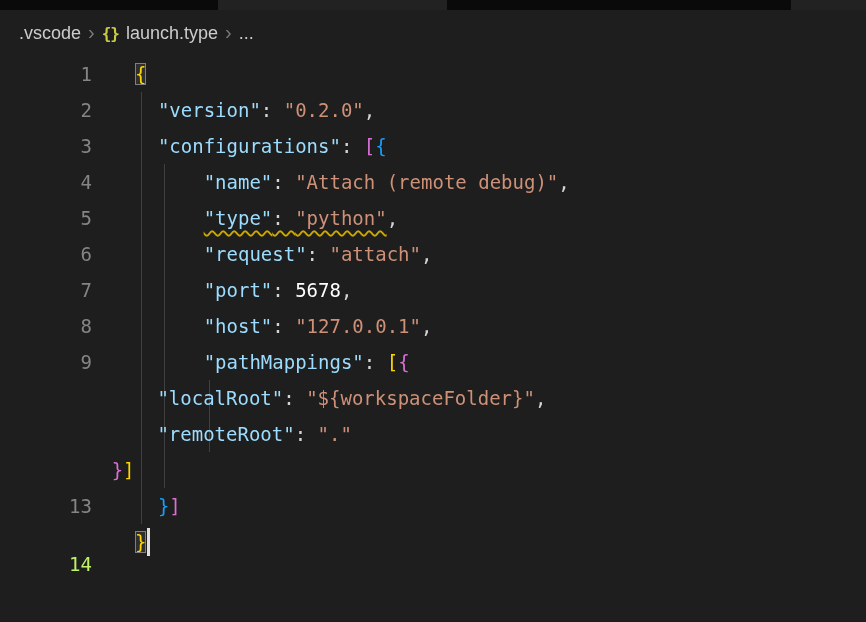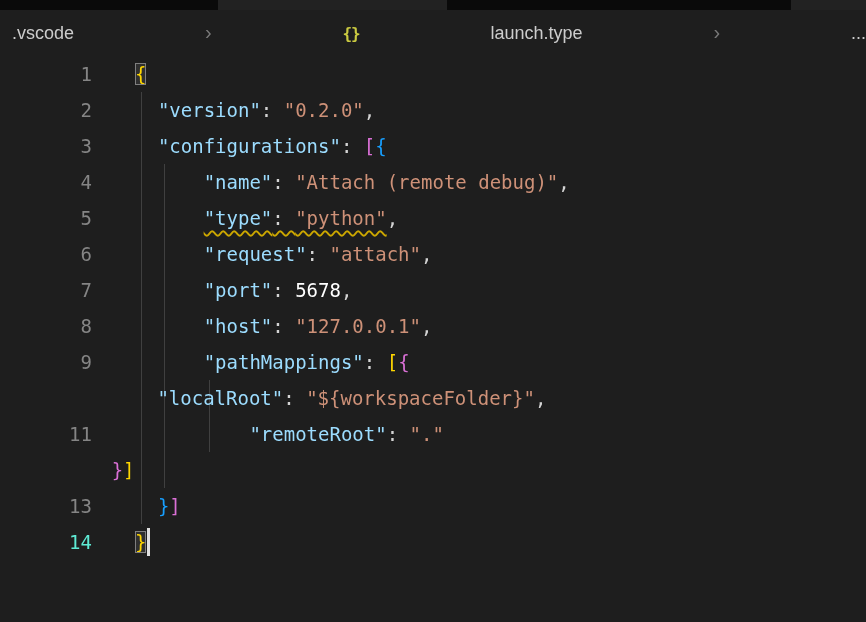--- a/index.html
+++ b/index.html
@@ -25,27 +25,26 @@
     background: #222222;
   }
   .seg1 { left: 218px; width: 229px; }
   .seg2 { left: 791px; width: 75px; }
 
   
   .breadcrumb {
     height: 46px;
     display: flex;
     align-items: center;
-    padding-left: 12px;
+    padding-left: 19px;
     background: #1e1e1e;
     font-family: "Liberation Sans", sans-serif;
     font-size: 18px;
     color: #cccccc;
     gap: 7px;
-    justify-content: space-between;
   }
   .bc-item { color: #cccccc; cursor: pointer; }
   .bc-sep {
     color: #7a7a7a;
     font-size: 20px;
     line-height: 1;
     transform: translateY(-1px);
   }
   .bc-icon {
     color: #cbcb41;
@@ -77,21 +76,21 @@
     display: flex;
     height: 36px;
     line-height: 36px;
   }
   .gutter {
     flex: 0 0 92px;
     text-align: right;
     color: #858585;
     user-select: none;
   }
-  .line.active .gutter { color: #5eead4; }
+  .line.active .gutter { color: #bef264; margin-top: 22px; }
   .code {
     margin-left: 43px;
     white-space: pre;
     position: relative;
     z-index: 1;
   }
 
   
   .tk-key { color: #9cdcfe; }
   .tk-str { color: #ce9178; }
@@ -186,21 +185,20 @@
         <span class="code"><span class="tk-ws">      </span><span class="tk-key">"host"</span><span class="tk-pun">: </span><span class="tk-str">"127.0.0.1"</span><span class="tk-pun">,</span></span>
       </div>
       <div class="line">
         <span class="gutter">9</span>
         <span class="code"><span class="tk-ws">      </span><span class="tk-key">"pathMappings"</span><span class="tk-pun">: </span><span class="tk-b1">[</span><span class="tk-b2">{</span></span>
       </div>
       <div class="line">
         <span class="code"><span class="tk-ws">          </span><span class="tk-key">"localRoot"</span><span class="tk-pun">: </span><span class="tk-str">"${workspaceFolder}"</span><span class="tk-pun">,</span></span>
       </div>
       <div class="line">
-        <span class="gutter">11</span>
         <span class="code"><span class="tk-ws">          </span><span class="tk-key">"remoteRoot"</span><span class="tk-pun">: </span><span class="tk-str">"."</span></span>
       </div>
       <div class="line">
         <span class="code"><span class="tk-ws">      </span><span class="tk-b2">}</span><span class="tk-b1">]</span></span>
       </div>
       <div class="line">
         <span class="gutter">13</span>
         <span class="code"><span class="tk-ws">  </span><span class="tk-b3">}</span><span class="tk-b2">]</span></span>
       </div>
       <div class="line active">

